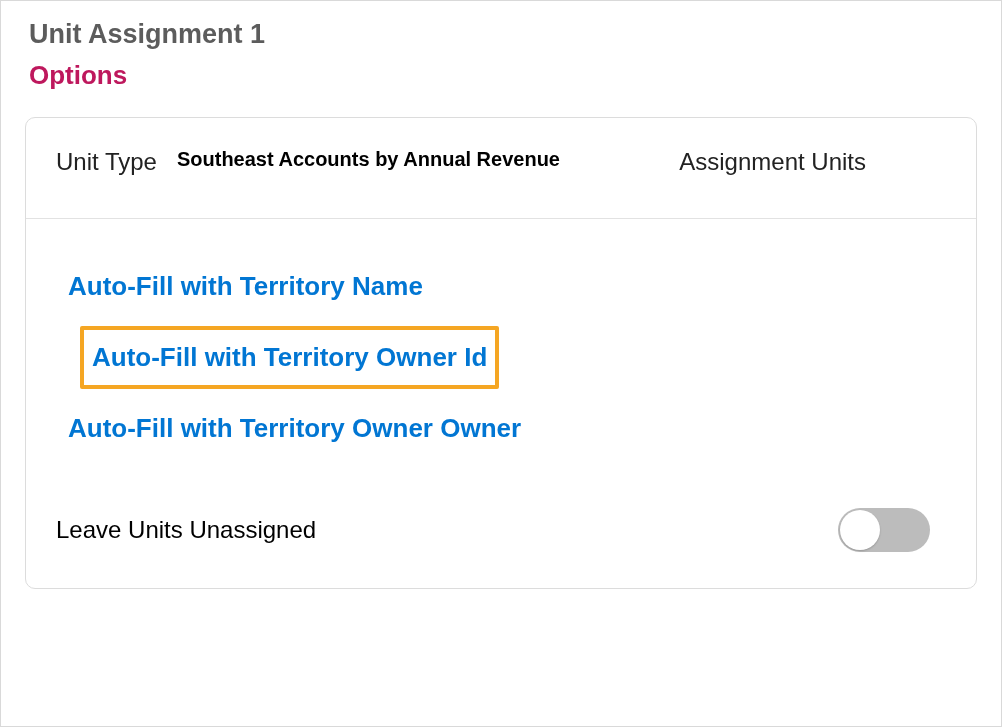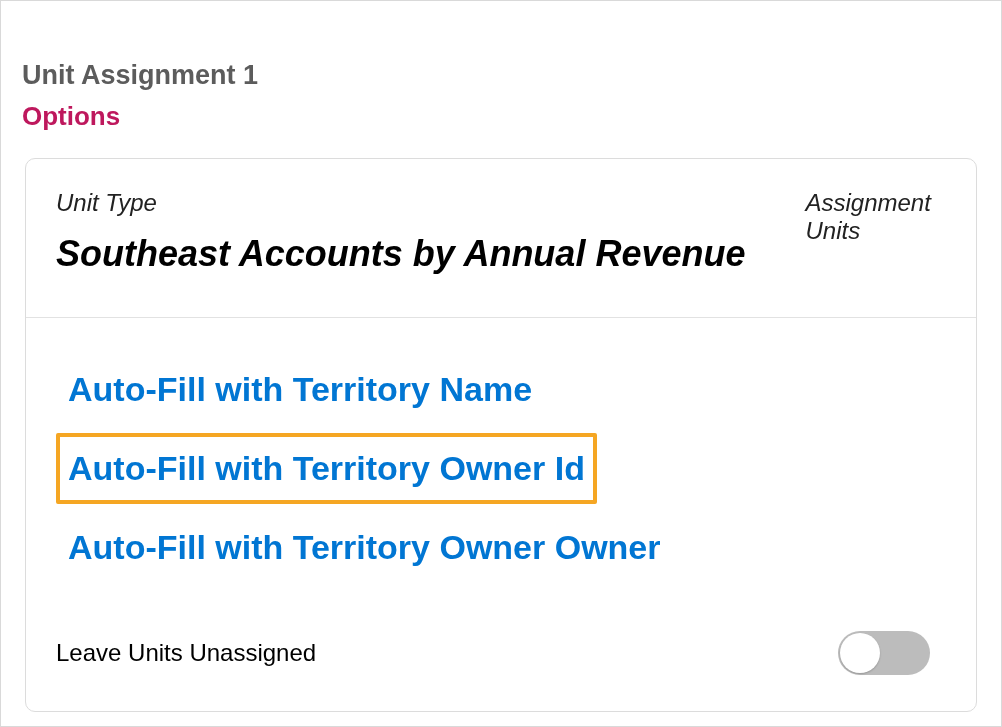--- a/index.html
+++ b/index.html
@@ -9,22 +9,21 @@
     }
     body {
       font-family: -apple-system, BlinkMacSystemFont, "Segoe UI", Arial, sans-serif;
       background: #ffffff;
       width: 1002px;
       height: 727px;
       position: relative;
       border: 1px solid #d9d9d9;
     }
     .header {
-      padding: 18px 24px 8px 21px;
-      margin-top: 41px;
+      padding: 18px 24px 8px 28px;
     }
     .page-title {
       font-size: 27px;
       font-weight: 700;
       color: #5c5c5c;
       margin-bottom: 10px;
     }
     .options-link {
       font-size: 26px;
       font-weight: 700;
@@ -40,64 +39,63 @@
       background: #ffffff;
     }
     .card-top {
       padding: 30px 30px 42px 30px;
       border-bottom: 1px solid #e2e2e2;
       display: flex;
       gap: 60px;
     }
     .field-group {
       display: flex;
-      flex-direction: column;
-      gap: 2px;
-      font-style: italic;
+      flex-direction: row;
+      gap: 20px;
     }
     .field-label {
       font-size: 24px;
       font-weight: 400;
       color: #222;
     }
     .field-value {
-      font-size: 36px;
+      font-size: 20px;
       font-weight: 700;
       color: #000;
-      margin-top: 14px;
     }
     .field-group.unit-type {
       flex: 0 0 auto;
     }
     .field-group.assignment-field {
       margin-left: auto;
       padding-right: 80px;
     }
     .card-body {
       padding: 36px 30px 36px 30px;
     }
     .option-list {
       display: flex;
       flex-direction: column;
       gap: 8px;
       margin-bottom: 48px;
     }
     .option-item {
-      font-size: 34px;
+      font-size: 26px;
       font-weight: 600;
       color: #0176d3;
       cursor: pointer;
       padding: 12px 8px;
       display: inline-block;
       width: fit-content;
       border: 4px solid transparent;
       border-radius: 2px;
     }
     .option-item.highlighted {
       border-color: #f5a623;
+      margin-left: 24px;
     }
     .toggle-row {
       display: flex;
       align-items: center;
       justify-content: space-between;
       padding-right: 16px;
     }
     .toggle-label {
       font-size: 24px;
       font-weight: 400;

